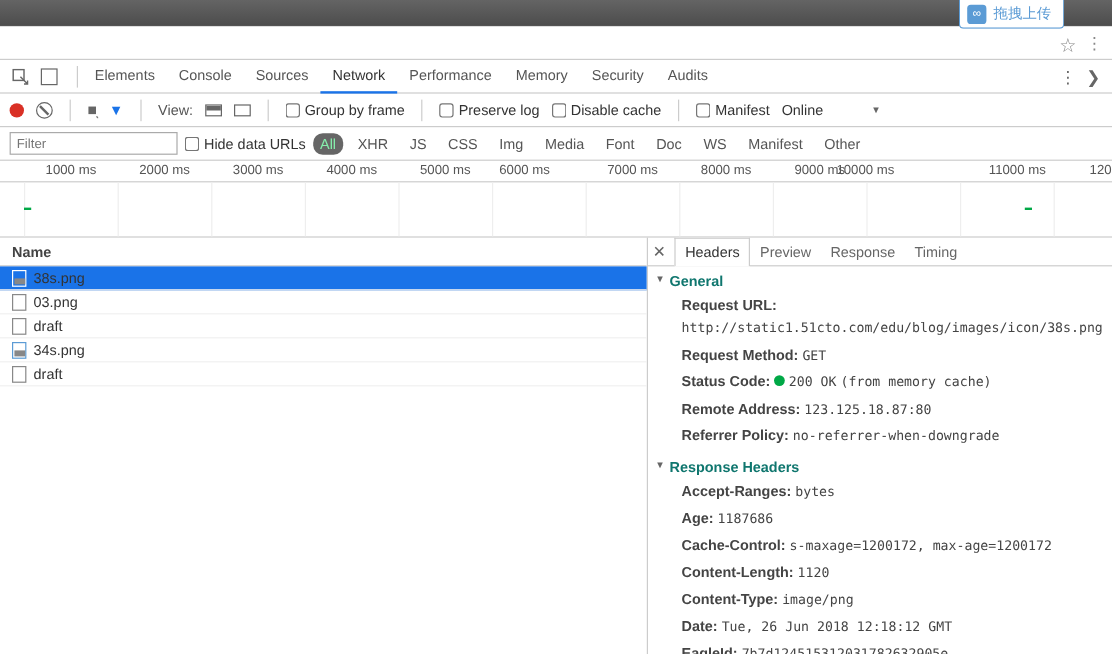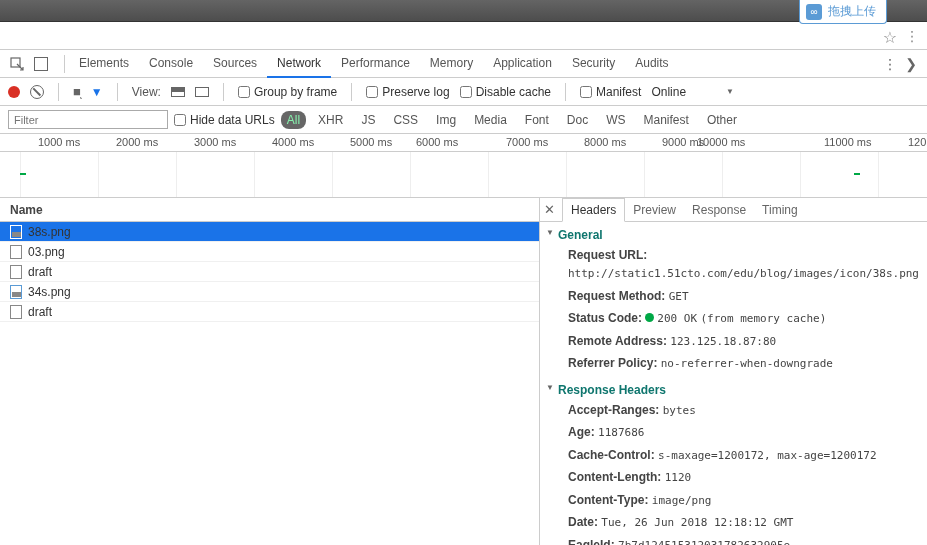--- a/index.html
+++ b/index.html
@@ -24,21 +24,21 @@
 .ban{width:14px;height:14px;border:1.5px solid #666;border-radius:50%;position:relative}
 .ban::after{content:"";position:absolute;left:1px;top:5px;width:10px;height:1.5px;background:#666;transform:rotate(45deg)}
 .cam{color:#666;font-size:13px}
 .funnel{color:#1a73e8;font-size:12px}
 .lbl{color:#555}
 .mini{width:14px;height:10px;border:1px solid #666}
 .cb{display:flex;align-items:center;gap:4px}
 .cb input{width:12px;height:12px}
 .dd{color:#666;font-size:8px;margin-left:4px}
 .filter-row{height:28px;border-bottom:1px solid #ccc;display:flex;align-items:center;padding:0 8px;gap:6px}
-.filter-input{width:160px;height:19px;border:1px solid #aaa;padding:0 5px;font-size:11px;color:#888}
+.filter-input{width:140px;height:19px;border:1px solid #aaa;padding:0 5px;font-size:11px;color:#888}
 .pill{padding:2px 6px;border-radius:8px;cursor:pointer;color:#555}
 .pill.active{background:#666;color:#86efac}
 .timeline{height:18px;border-bottom:1px solid #ccc;display:flex;position:relative}
 .tick{position:absolute;top:2px;font-size:11px;color:#555}
 .chartbox{height:46px;border-bottom:1px solid #ccc;display:flex;position:relative}
 .vline{position:absolute;top:0;bottom:0;width:1px;background:#eee}
 .mark{position:absolute;bottom:22px;width:6px;height:2px;background:#00a846}
 .main{display:flex;height:calc(545px - 22px - 28px - 28px - 28px - 28px - 18px - 46px)}
 .left{width:540px;border-right:1px solid #ccc;overflow:hidden}
 .name-hdr{height:24px;border-bottom:1px solid #ccc;display:flex;align-items:center;padding:0 10px;font-weight:700;color:#444}
@@ -82,21 +82,20 @@
       </svg>
   </div>
   <div class="sq"></div>
   <div class="sep"></div>
   <div class="tab">Elements</div>
   <div class="tab">Console</div>
   <div class="tab">Sources</div>
   <div class="tab active">Network</div>
   <div class="tab">Performance</div>
   <div class="tab">Memory</div>
-  <div class="tab">Application</div>
   <div class="tab">Security</div>
   <div class="tab">Audits</div>
   <div class="kebab">⋮</div>
   <div class="chev">❯</div>
 </div>
 
 <div class="toolbar">
   <div class="rec"></div>
   <div class="ban"></div>
   <div class="sep"></div>

